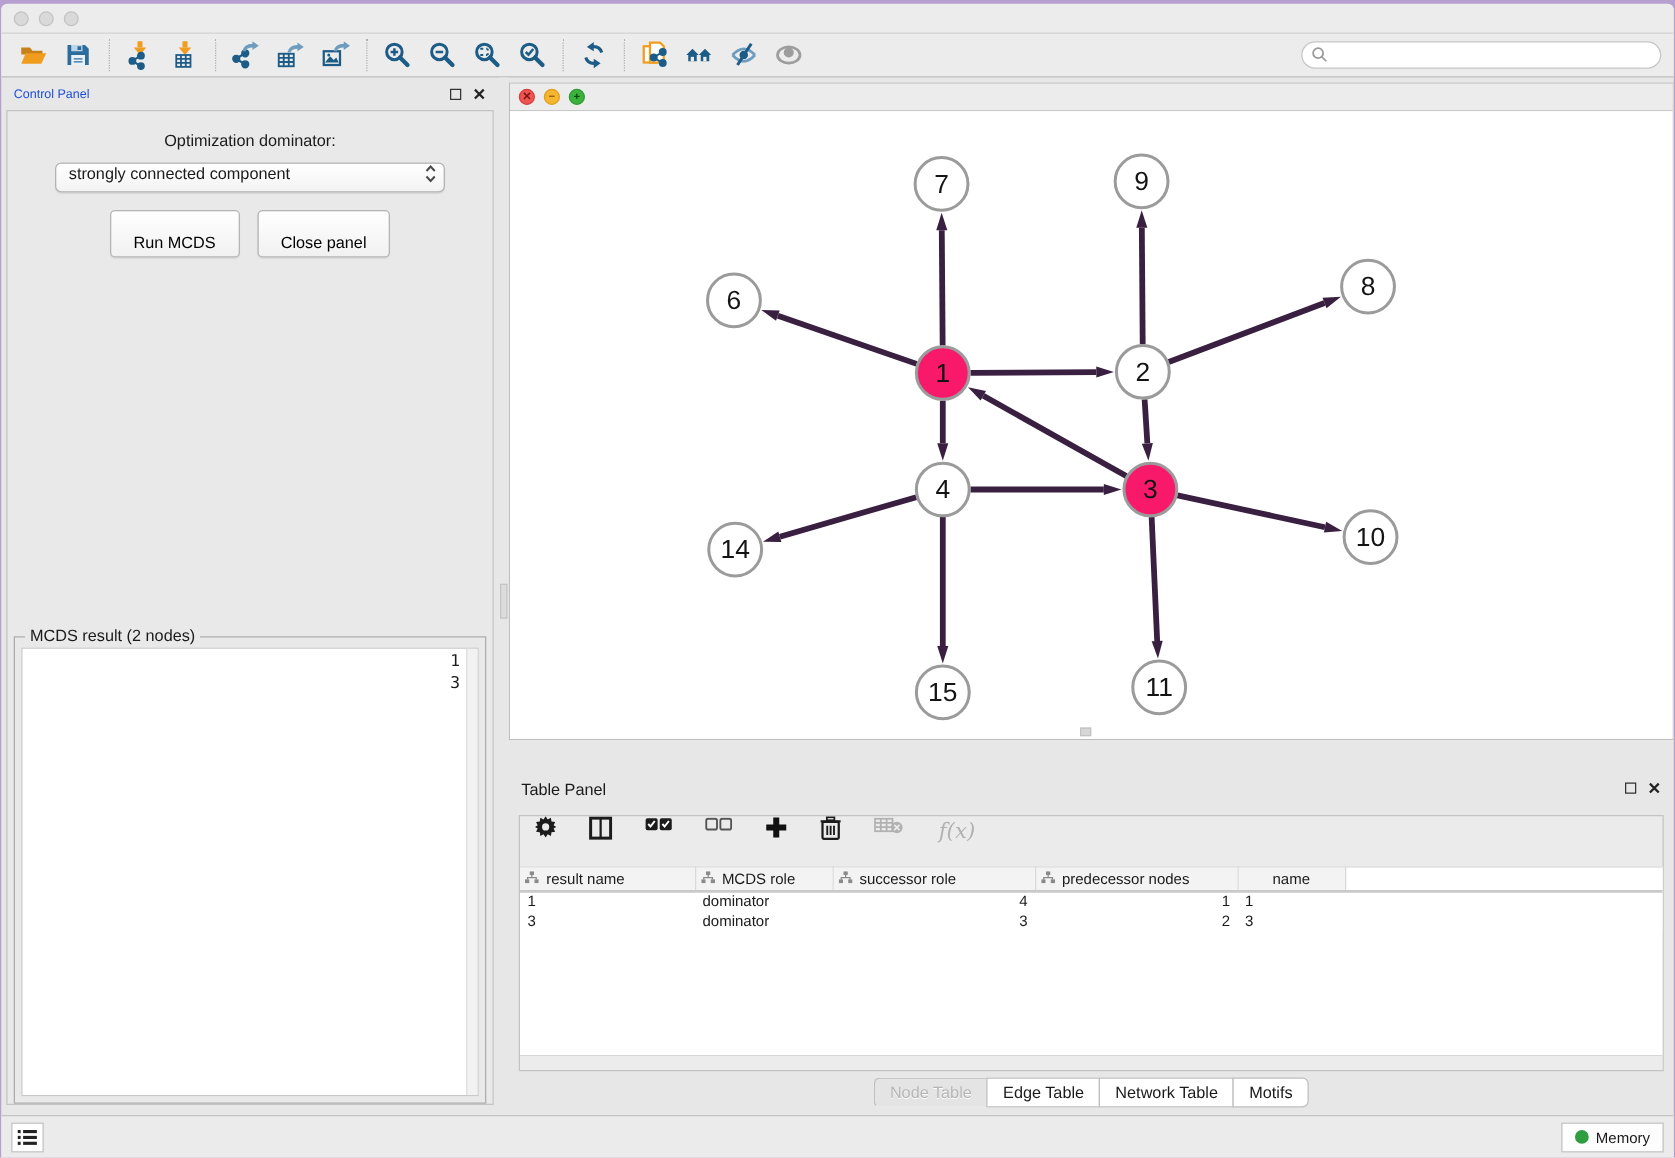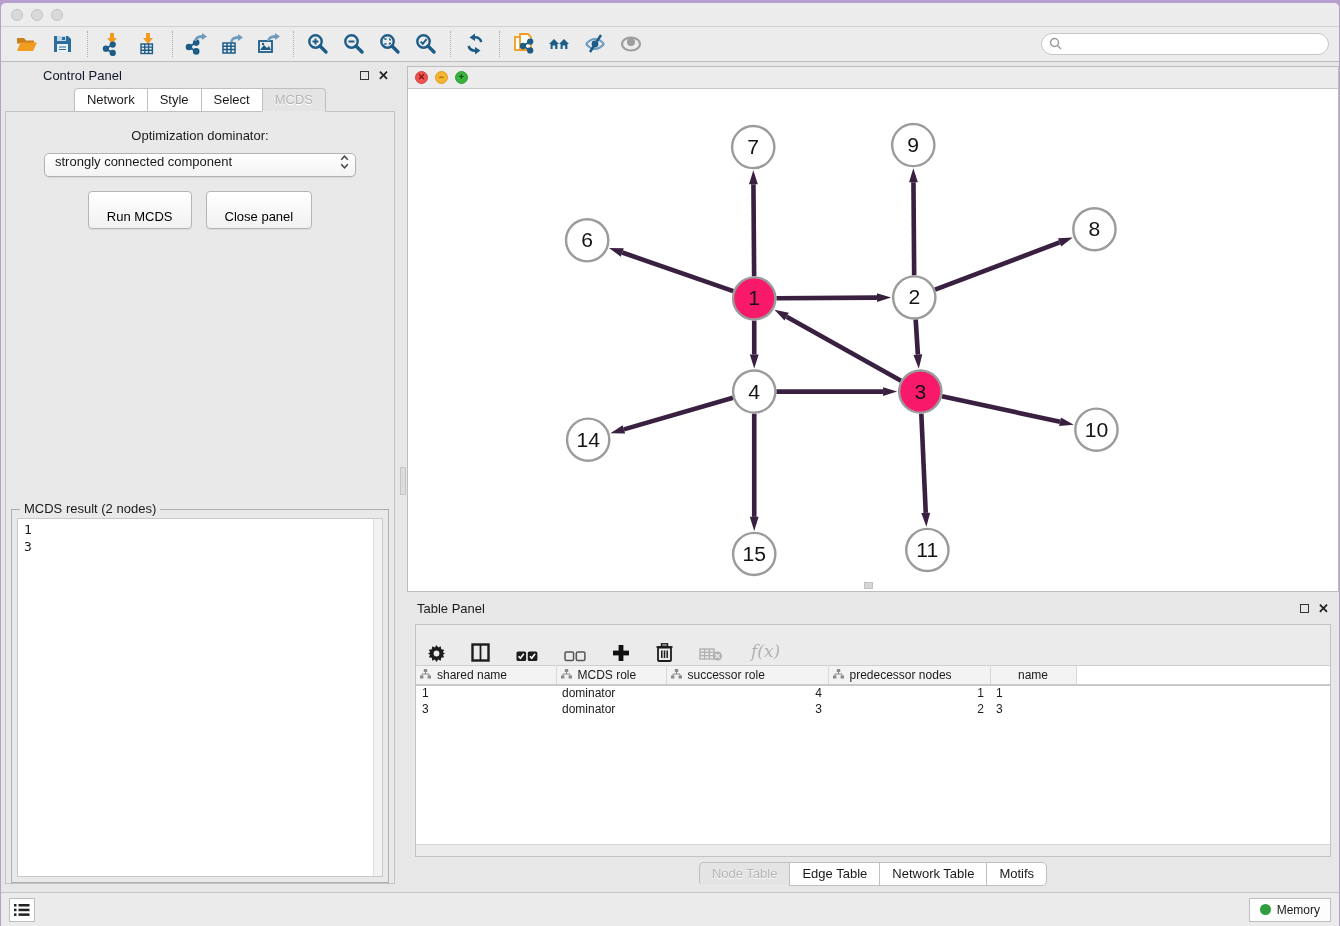--- a/index.html
+++ b/index.html
@@ -29,21 +29,21 @@
   .toolbar-search input { width:288px; height:22px; border:1px solid #c6c6c6; border-radius:11px;
     background:#fff; padding:0 8px 0 24px; font-size:12px; outline:none; }
   .search-glyph { position:absolute; left:8px; top:4px; }
 
   
   .main { flex:1 1 auto; display:flex; min-height:0; }
 
   
   .control-panel { width:398px; flex:0 0 auto; display:flex; flex-direction:column; padding:0 0 8px 0; }
   .panel-head { height:26px; display:flex; align-items:center; padding:0 10px; }
-  .panel-head .ph-title { font-size:13px; color:#0f172a;margin-left:32px; }
+  .panel-head .ph-title { font-size:10px; color:#1d4ed8; }
   .ph-controls { margin-left:auto; display:flex; align-items:center; gap:9px; }
   .float-box { width:9px; height:9px; border:1.5px solid #333; display:inline-block; }
   .close-x { font-weight:bold; font-size:13px; color:#222; line-height:1; }
 
   .cp-tabs { display:flex; justify-content:center; position:relative; z-index:2; margin-bottom:-1px; }
   .seg-tab { border:1px solid #bfbfbf; background:#fff; padding:3px 12px 4px; font-size:13px;
     margin-left:-1px; cursor:default; }
   .seg-tab:first-child { border-radius:4px 0 0 0; margin-left:0; }
   .seg-tab:last-child { border-radius:0 4px 0 0; }
   .seg-tab.active { background:#e4e4e4; color:#b5b5b5; text-shadow:0 1px 0 #fff; border-bottom-color:#e9e9e9; }
@@ -52,21 +52,21 @@
     display:flex; flex-direction:column; align-items:center; padding-top:16px; min-height:0; }
   .opt-label { font-size:13px; margin-bottom:10px; }
   .mac-select { width:312px; height:24px; background:linear-gradient(#ffffff,#f3f3f3); border:1px solid #b3b3b3;
     border-radius:5px; display:flex; align-items:flex-start; padding:0 6px 0 10px; font-size:13px; box-shadow:0 1px 1px rgba(0,0,0,.08); }
   .mac-select .sel-text { flex:1; }
   .btn-row { display:flex; gap:14px; margin-top:14px; }
   .mac-btn { background:linear-gradient(#ffffff,#f1f1f1); border:1px solid #b5b5b5; border-radius:4px;
     padding:17px 18px 4px; font-size:13px; box-shadow:0 1px 1px rgba(0,0,0,.07); cursor:default; }
 
   .result-group { margin-top:auto; width:378px; height:374px; border:1px solid #adadad; position:relative;
-    background:#e9e9e9; padding:8px 5px 5px; }
+    background:#e9e9e9; padding:8px 5px 5px;text-align:right; }
   .result-legend { position:absolute; top:-9px; left:8px; background:#e9e9e9; padding:0 4px; font-size:13px; }
   .result-area { width:100%; height:100%; background:#fff; border:1px solid #c9c9c9; position:relative;
     font-family:"DejaVu Sans Mono", monospace; font-size:13px; padding:2px 14px 2px 6px; overflow:hidden; }
   .result-line { line-height:17px; }
   .result-scroll { position:absolute; right:0; top:0; bottom:0; width:9px; background:#f2f2f2; border-left:1px solid #ddd; }
 
   
   .splitter { width:8px; flex:0 0 auto; background:#e7e7e7; position:relative; }
   .splitter .thumb { position:absolute; top:405px; left:1px; width:6px; height:28px; background:#dcdcdc;
     border:1px solid #c5c5c5; }
@@ -85,24 +85,24 @@
   .tl-yellow { background:#f5b52e; border:1px solid #dd9f22; color:#8a5d08; }
   .tl-green { background:#37b climbs; }
   .tl-green { background:#3bb23e; border:1px solid #2f9a33; color:#0c4d0e; }
   .net-title { position:absolute; left:0; right:0; text-align:center; font-size:13px; color:#2b2b2b; }
   .net-canvas { flex:1 1 auto; position:relative; background:#fff; }
   .net-canvas svg { position:absolute; inset:0; }
   .hscroll-thumb { position:absolute; bottom:2px; left:456px; width:9px; height:7px; background:#d6d6d6; border:1px solid #c2c2c2; }
 
   
   .table-panel { flex:1 1 auto; display:flex; flex-direction:column; margin-top:4px; min-height:0; }
-  .tp-head { height:24px; display:flex; align-items:center; padding:0 10px; }
+  .tp-head { height:24px; display:flex; align-items:flex-start; padding:0 10px;margin-top:28px; }
   .tp-container { margin:4px 8px 0; border:1px solid #c3c3c3; background:#ebebeb; flex:1 1 auto;
     display:flex; flex-direction:column; min-height:0; }
-  .tp-toolbar { height:40px; display:flex; align-items:flex-end; gap:26px; padding:0 12px; flex:0 0 auto; }
+  .tp-toolbar { height:40px; display:flex; align-items:flex-start; gap:26px; padding:0 12px; flex:0 0 auto; }
   .tpt-btn { display:flex; align-items:center; justify-content:center; cursor:default; }
   .tpt-btn.disabled { opacity:.9; }
 
   table.data-grid { border-collapse:collapse; width:100%; table-layout:fixed; font-size:12px; background:#fff; }
   .data-grid thead th { background:#f3f3f3; border-top:1px solid #cfcfcf; border-bottom:2px solid #c9c9c9;
     border-right:1px solid #d9d9d9; font-weight:normal; height:19px; padding:0 4px; text-align:left; white-space:nowrap; overflow:hidden; }
   .data-grid thead th .th-inner { display:flex; align-items:center; gap:6px; justify-content:flex-start; }
   .data-grid thead th.center .th-inner { justify-content:center; }
   .data-grid thead th.nofill { background:#fff; border-right:none; border-top:1px solid #cfcfcf; }
   .data-grid td { height:16px; padding:0 6px; white-space:nowrap; overflow:hidden; }
@@ -328,26 +328,20 @@
   <div class="main">
 
     <div class="control-panel">
       <div class="panel-head">
         <span class="ph-title">Control Panel</span>
         <span class="ph-controls">
           <span class="float-box"></span>
           <span class="close-x">✕</span>
         </span>
       </div>
-      <div class="cp-tabs" id="cp-tabs">
-          <div class="seg-tab">Network</div>
-          <div class="seg-tab">Style</div>
-          <div class="seg-tab">Select</div>
-          <div class="seg-tab active">MCDS</div>
-        </div>
       <div class="cp-body">
         <div class="opt-label">Optimization dominator:</div>
         <div class="mac-select">
           <span class="sel-text">strongly connected component</span>
           <span>
             <svg width="9" height="16" viewBox="0 0 9 16">
                 <path d="M1.2 5.8 L4.5 2.2 L7.8 5.8" fill="none" stroke="#4a4a4a" stroke-width="1.6"></path>
                 <path d="M1.2 10.2 L4.5 13.8 L7.8 10.2" fill="none" stroke="#4a4a4a" stroke-width="1.6"></path>
               </svg>
           </span>
@@ -532,21 +526,21 @@
                     <th style="width: 140px;">
                       <span class="th-inner">
                         <span><svg width="11" height="10" viewBox="0 0 11 10">
                             <g fill="#8a8a8a">
                               <rect x="3.8" y="0" width="3.4" height="3"></rect>
                               <rect x="0" y="6.5" width="3.4" height="3"></rect>
                               <rect x="7.6" y="6.5" width="3.4" height="3"></rect>
                             </g>
                             <path d="M5.5 3 V5 M2 6.5 V5 H9 V6.5" stroke="#8a8a8a" fill="none" stroke-width="1"></path>
                           </svg></span>
-                        <span>shared name</span>
+                        <span>result name</span>
                       </span>
                     </th>
                     <th style="width: 110px;">
                       <span class="th-inner">
                         <span><svg width="11" height="10" viewBox="0 0 11 10">
                             <g fill="#8a8a8a">
                               <rect x="3.8" y="0" width="3.4" height="3"></rect>
                               <rect x="0" y="6.5" width="3.4" height="3"></rect>
                               <rect x="7.6" y="6.5" width="3.4" height="3"></rect>
                             </g>

